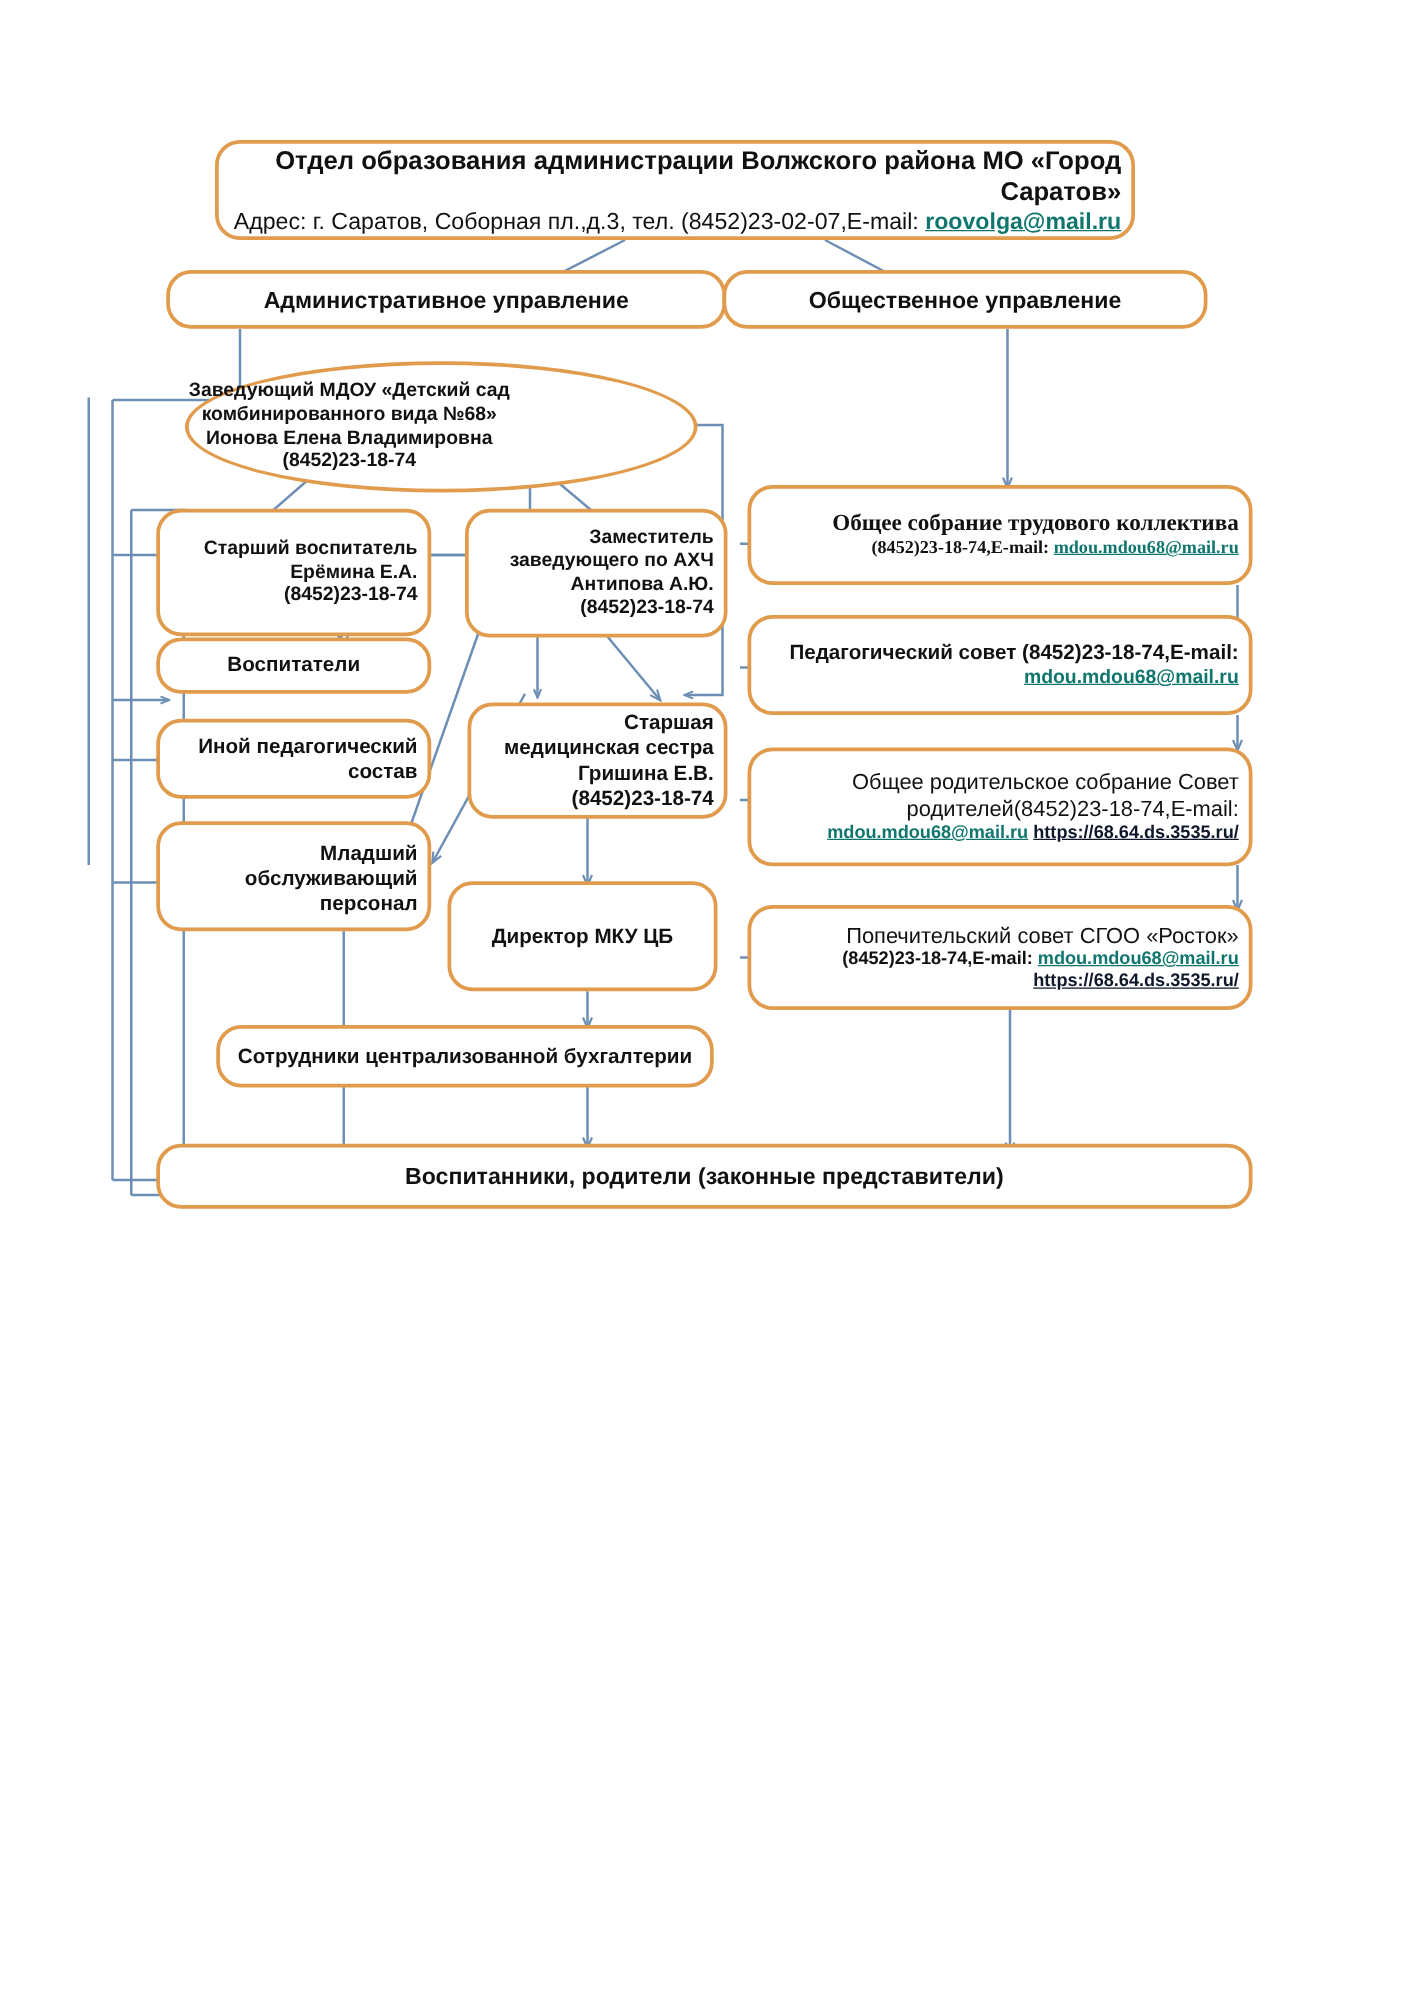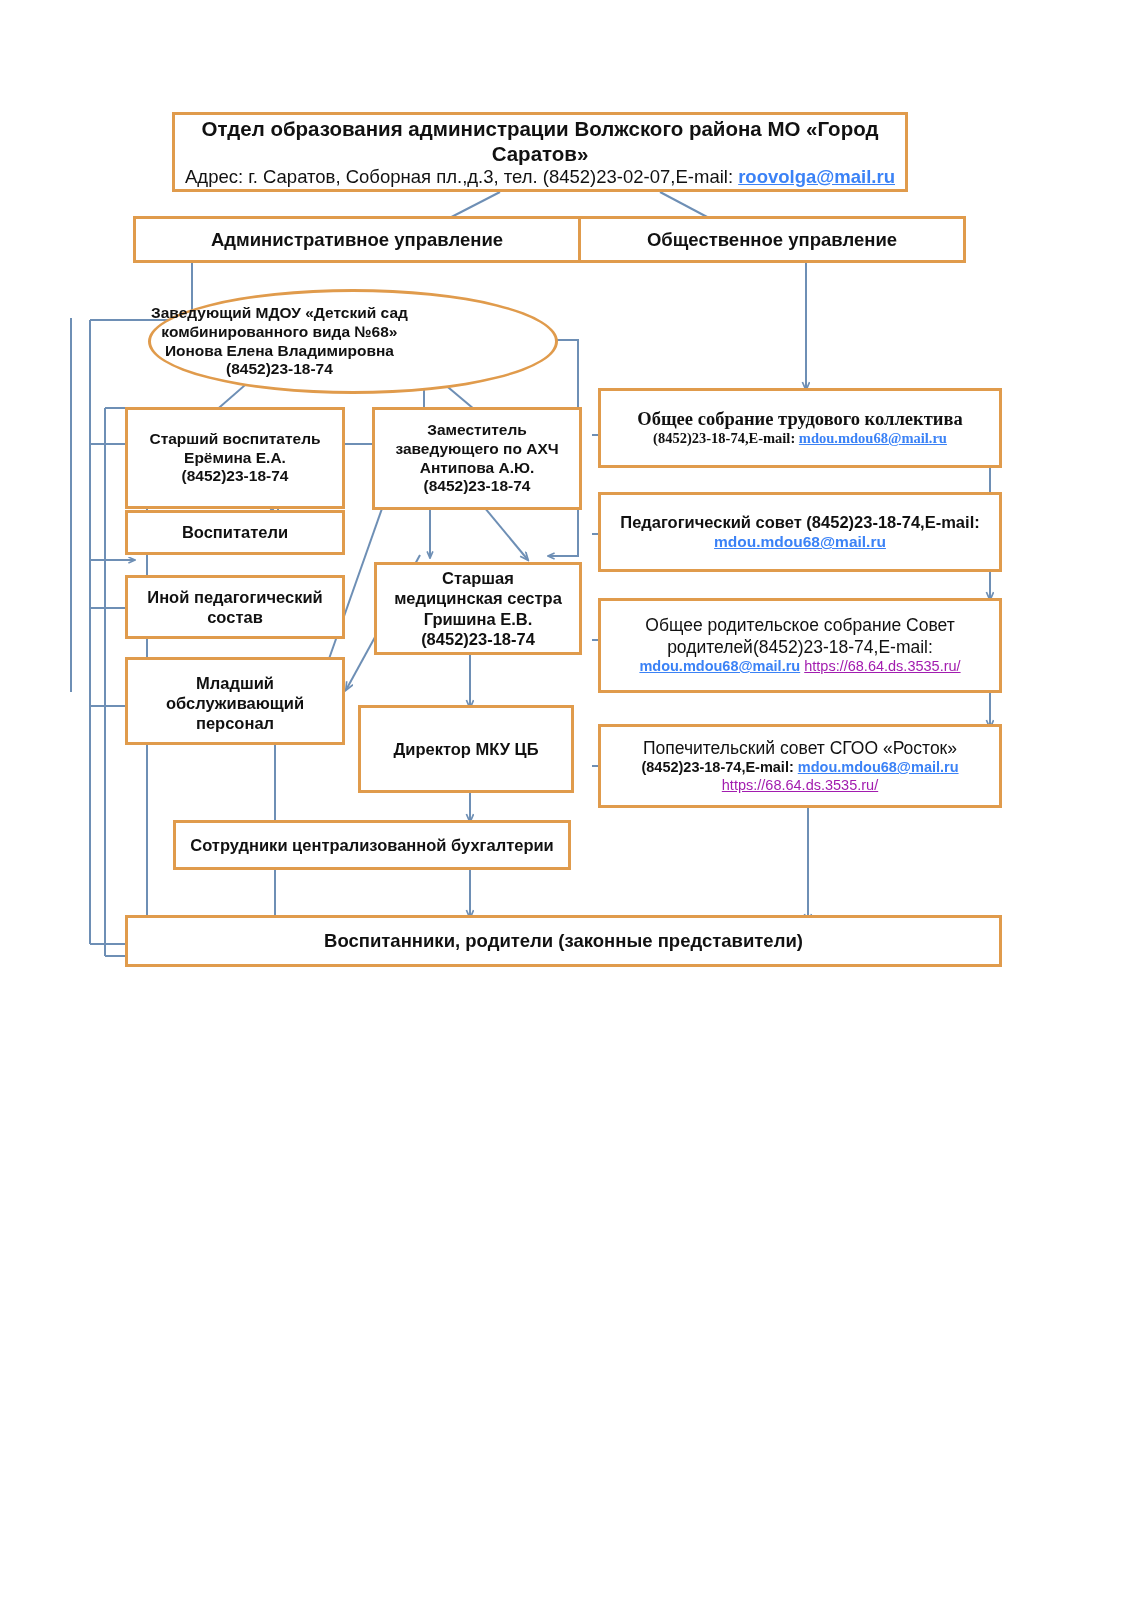--- a/index.html
+++ b/index.html
@@ -19,54 +19,54 @@
     position:absolute;
     left:0;top:0;
     width:1131px;height:1600px;
     pointer-events:none;
     z-index:1;
   }
   .node{
     position:absolute;
     box-sizing:border-box;
     border:3px solid #E09B4C;
-    border-radius:0;
+    border-radius:20px;
     background:#ffffff;
     display:flex;
     align-items:center;
     justify-content:center;
-    text-align:center;
+    text-align:right;
     z-index:2;
     padding:3px 8px;
   }
   .node .txt{width:100%;}
   .ellipse{
     position:absolute;
     box-sizing:border-box;
     border:3px solid #E09B4C;
     border-radius:50%;
     background:#ffffff;
     display:flex;
     align-items:center;
     justify-content:flex-start;
     text-align:center;
     z-index:2;
   }
   .b{font-weight:bold;}
   .n{font-weight:normal;}
   .ln{display:block;line-height:1.22;}
   a.mail{
-    color:#3b82f6;
+    color:#0f766e;
     text-decoration:underline;
     font-weight:bold;
   }
   .url{
-    color:#a21caf;
+    color:#0f172a;
     text-decoration:underline;
-    font-weight:normal;
+    font-weight:bold;
   }
   .s21{font-size:20.5px;}
   .s19{font-size:18.5px;}
   .s18{font-size:17.5px;}
   .s17{font-size:16.5px;}
   .s16{font-size:15.5px;}
   .s15{font-size:14.5px;}
   .overflow{overflow:visible;}
 </style>
 </head>

